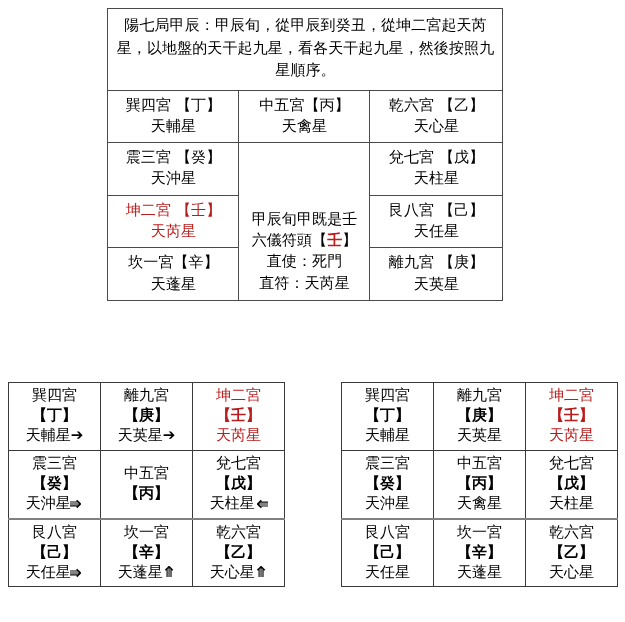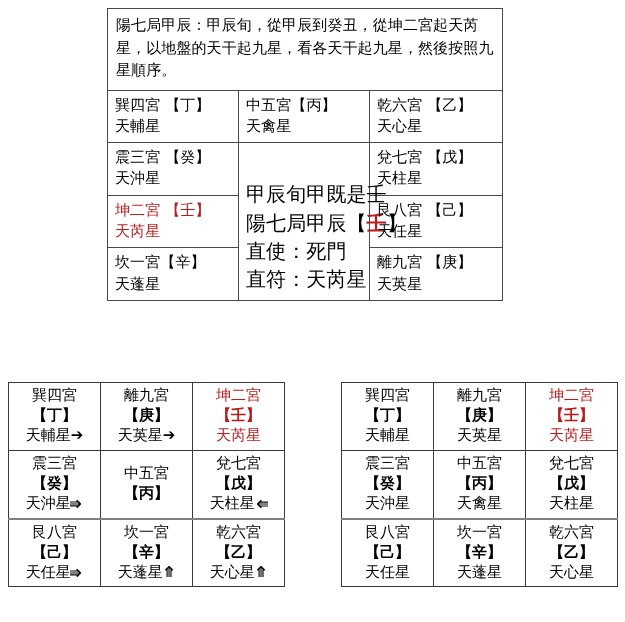--- a/index.html
+++ b/index.html
@@ -25,34 +25,35 @@
     border-collapse: collapse;
     table-layout: fixed;
   }
   #top-table td {
     border: 1px solid #4a4a4a;
     vertical-align: top;
     padding: 4px 6px 5px 7px;
     font-size: 15px;
     line-height: 1.42;
     letter-spacing: 0.1px;
+    text-align: center;
   }
   #top-table td.intro {
     padding: 5px 7px 8px 8px;
     line-height: 1.50;
   }
   .col-a { width: 131px; }
   .col-b { width: 131px; }
   .col-c { width: 133px; }
 
   .red { color: #b91c1c; }
   .bk { font-weight: bold; }
 
   .mid-note {
-    font-size: 20px;
+    font-size: 15px;
     line-height: 1.42;
   }
   #top-table td.midcell {
     vertical-align: bottom;
     padding-bottom: 6px;
   }
 
   
   .grid-table {
     position: absolute;
@@ -115,21 +116,21 @@
       </td>
     </tr>
     <tr>
       <td>
         <span class="cellline">震三宮 【癸】</span>
         <span class="cellline">天沖星</span>
       </td>
       <td class="midcell" rowspan="3">
         <div class="mid-note">
           <span class="cellline">甲辰旬甲既是壬</span>
-          <span class="cellline"><span>陽七局甲辰【</span><span class="red bk">壬</span><span>】</span></span>
+          <span class="cellline"><span>六儀符頭【</span><span class="red bk">壬</span><span>】</span></span>
           <span class="cellline">直使：死門</span>
           <span class="cellline">直符：天芮星</span>
         </div>
       </td>
       <td>
         <span class="cellline">兌七宮 【戊】</span>
         <span class="cellline">天柱星</span>
       </td>
     </tr>
     <tr>

